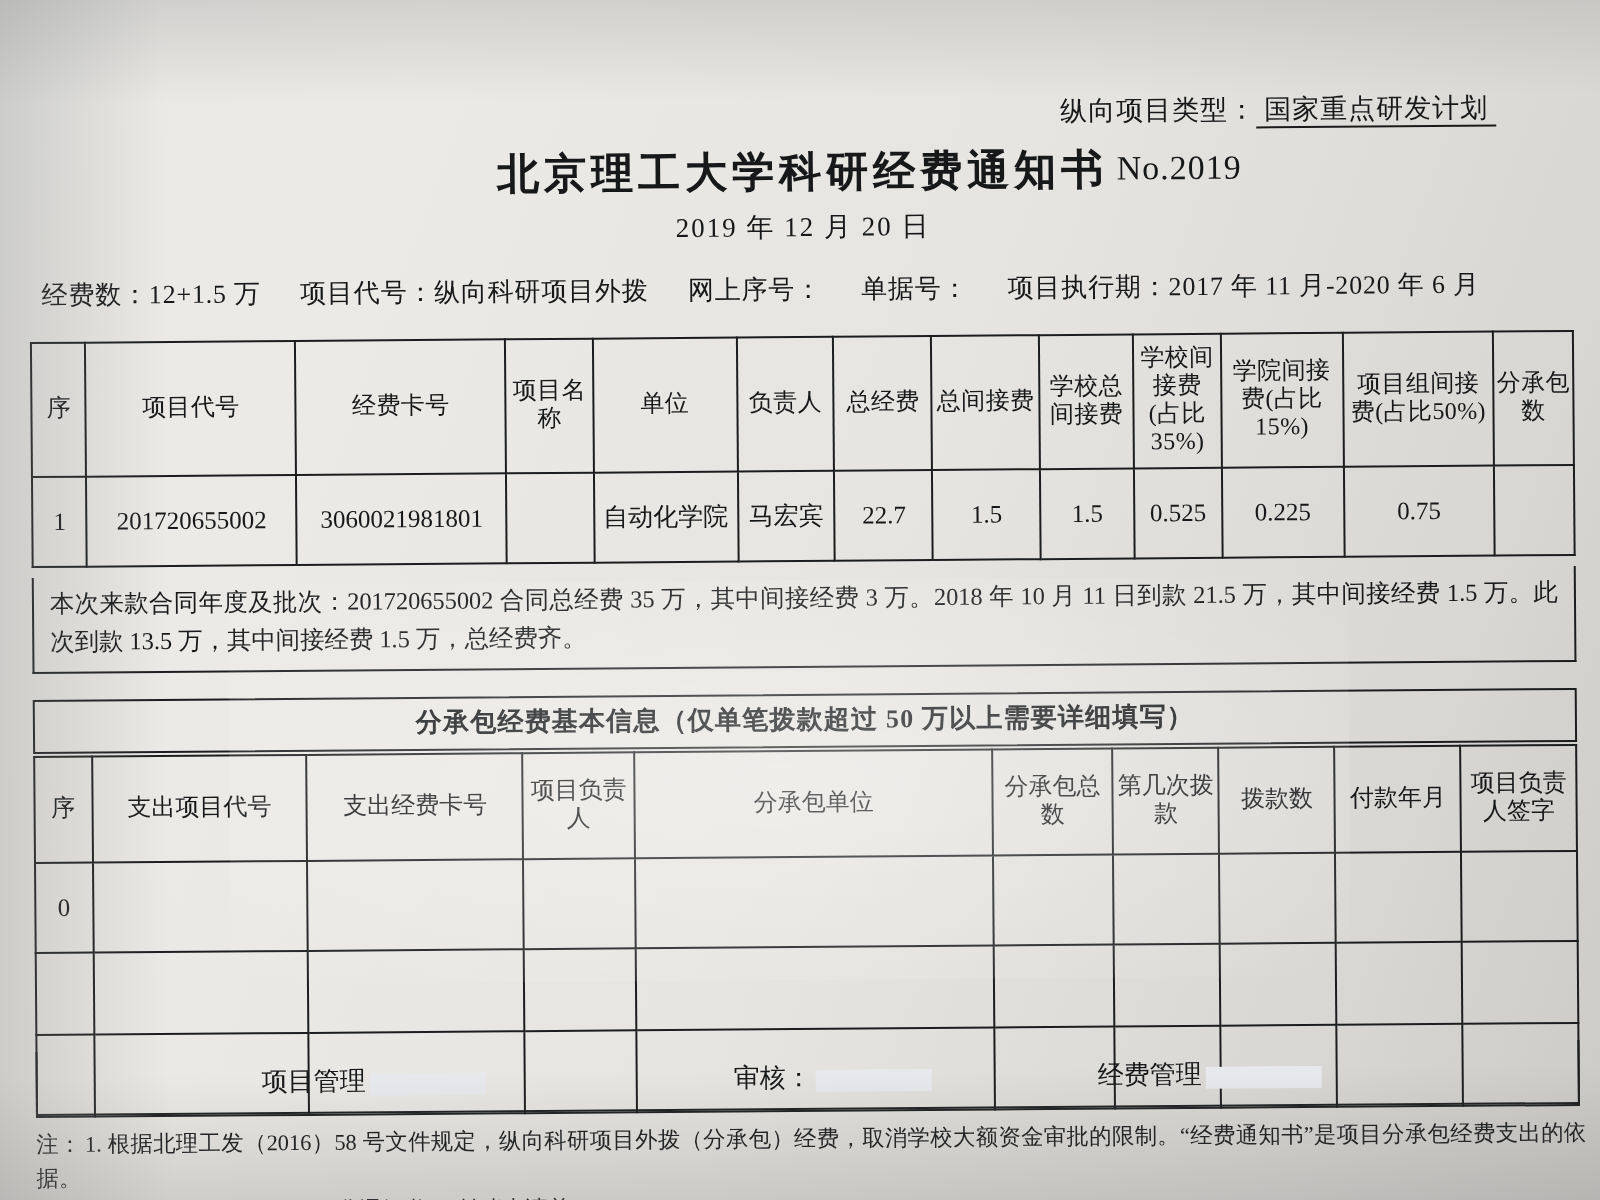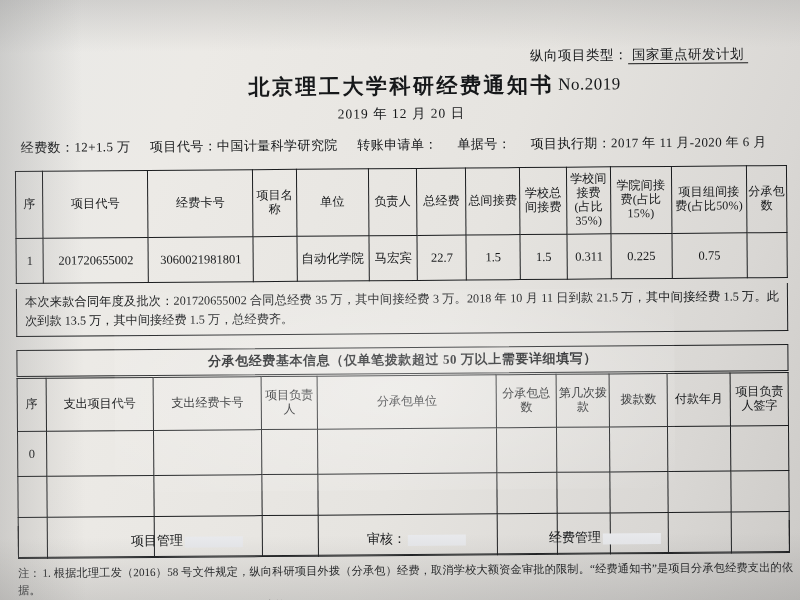--- a/index.html
+++ b/index.html
@@ -227,22 +227,22 @@
     </div>
 
     <div class="title-wrap">
       <span class="main-title">北京理工大学科研经费通知书</span>
     </div>
     <div class="doc-no">No.2019</div>
     <div class="date-line">2019 年 12 月 20 日</div>
 
     <div class="meta-line">
       <span class="seg"><span>经费数：</span><span>12+1.5 万</span></span>
-      <span class="seg"><span>项目代号：</span><span>中国计量科学研究院</span></span>
-      <span class="seg"><span>转账申请单：</span><span></span></span>
+      <span class="seg"><span>项目代号：</span><span>纵向科研项目外拨</span></span>
+      <span class="seg"><span>网上序号：</span><span></span></span>
       <span class="seg"><span>单据号：</span><span></span></span>
       <span class="seg"><span>项目执行期：</span><span>2017 年 11 月-2020 年 6 月</span></span>
     </div>
 
     <table class="grid" id="table-main">
       <tbody>
           <tr>
         <td class="head" style="width:26px">序</td>
         <td class="head" style="width:105px">项目代号</td>
         <td class="head" style="width:105px">经费卡号</td>
@@ -260,21 +260,21 @@
       <tr>
         <td class="body">1</td>
         <td class="body">201720655002</td>
         <td class="body">3060021981801</td>
         <td class="body"></td>
         <td class="body">自动化学院</td>
         <td class="body">马宏宾</td>
         <td class="body">22.7</td>
         <td class="body">1.5</td>
         <td class="body">1.5</td>
-        <td class="body">0.311</td>
+        <td class="body">0.525</td>
         <td class="body">0.225</td>
         <td class="body">0.75</td>
         <td class="body"></td>
       </tr>
     </tbody>
       </table>
 
     <div class="note-block">本次来款合同年度及批次：201720655002 合同总经费 35 万，其中间接经费 3 万。2018 年 10 月 11 日到款 21.5 万，其中间接经费 1.5 万。此次到款 13.5 万，其中间接经费 1.5 万，总经费齐。</div>
 
     <div class="sub-header">分承包经费基本信息（仅单笔拨款超过 50 万以上需要详细填写）</div>

